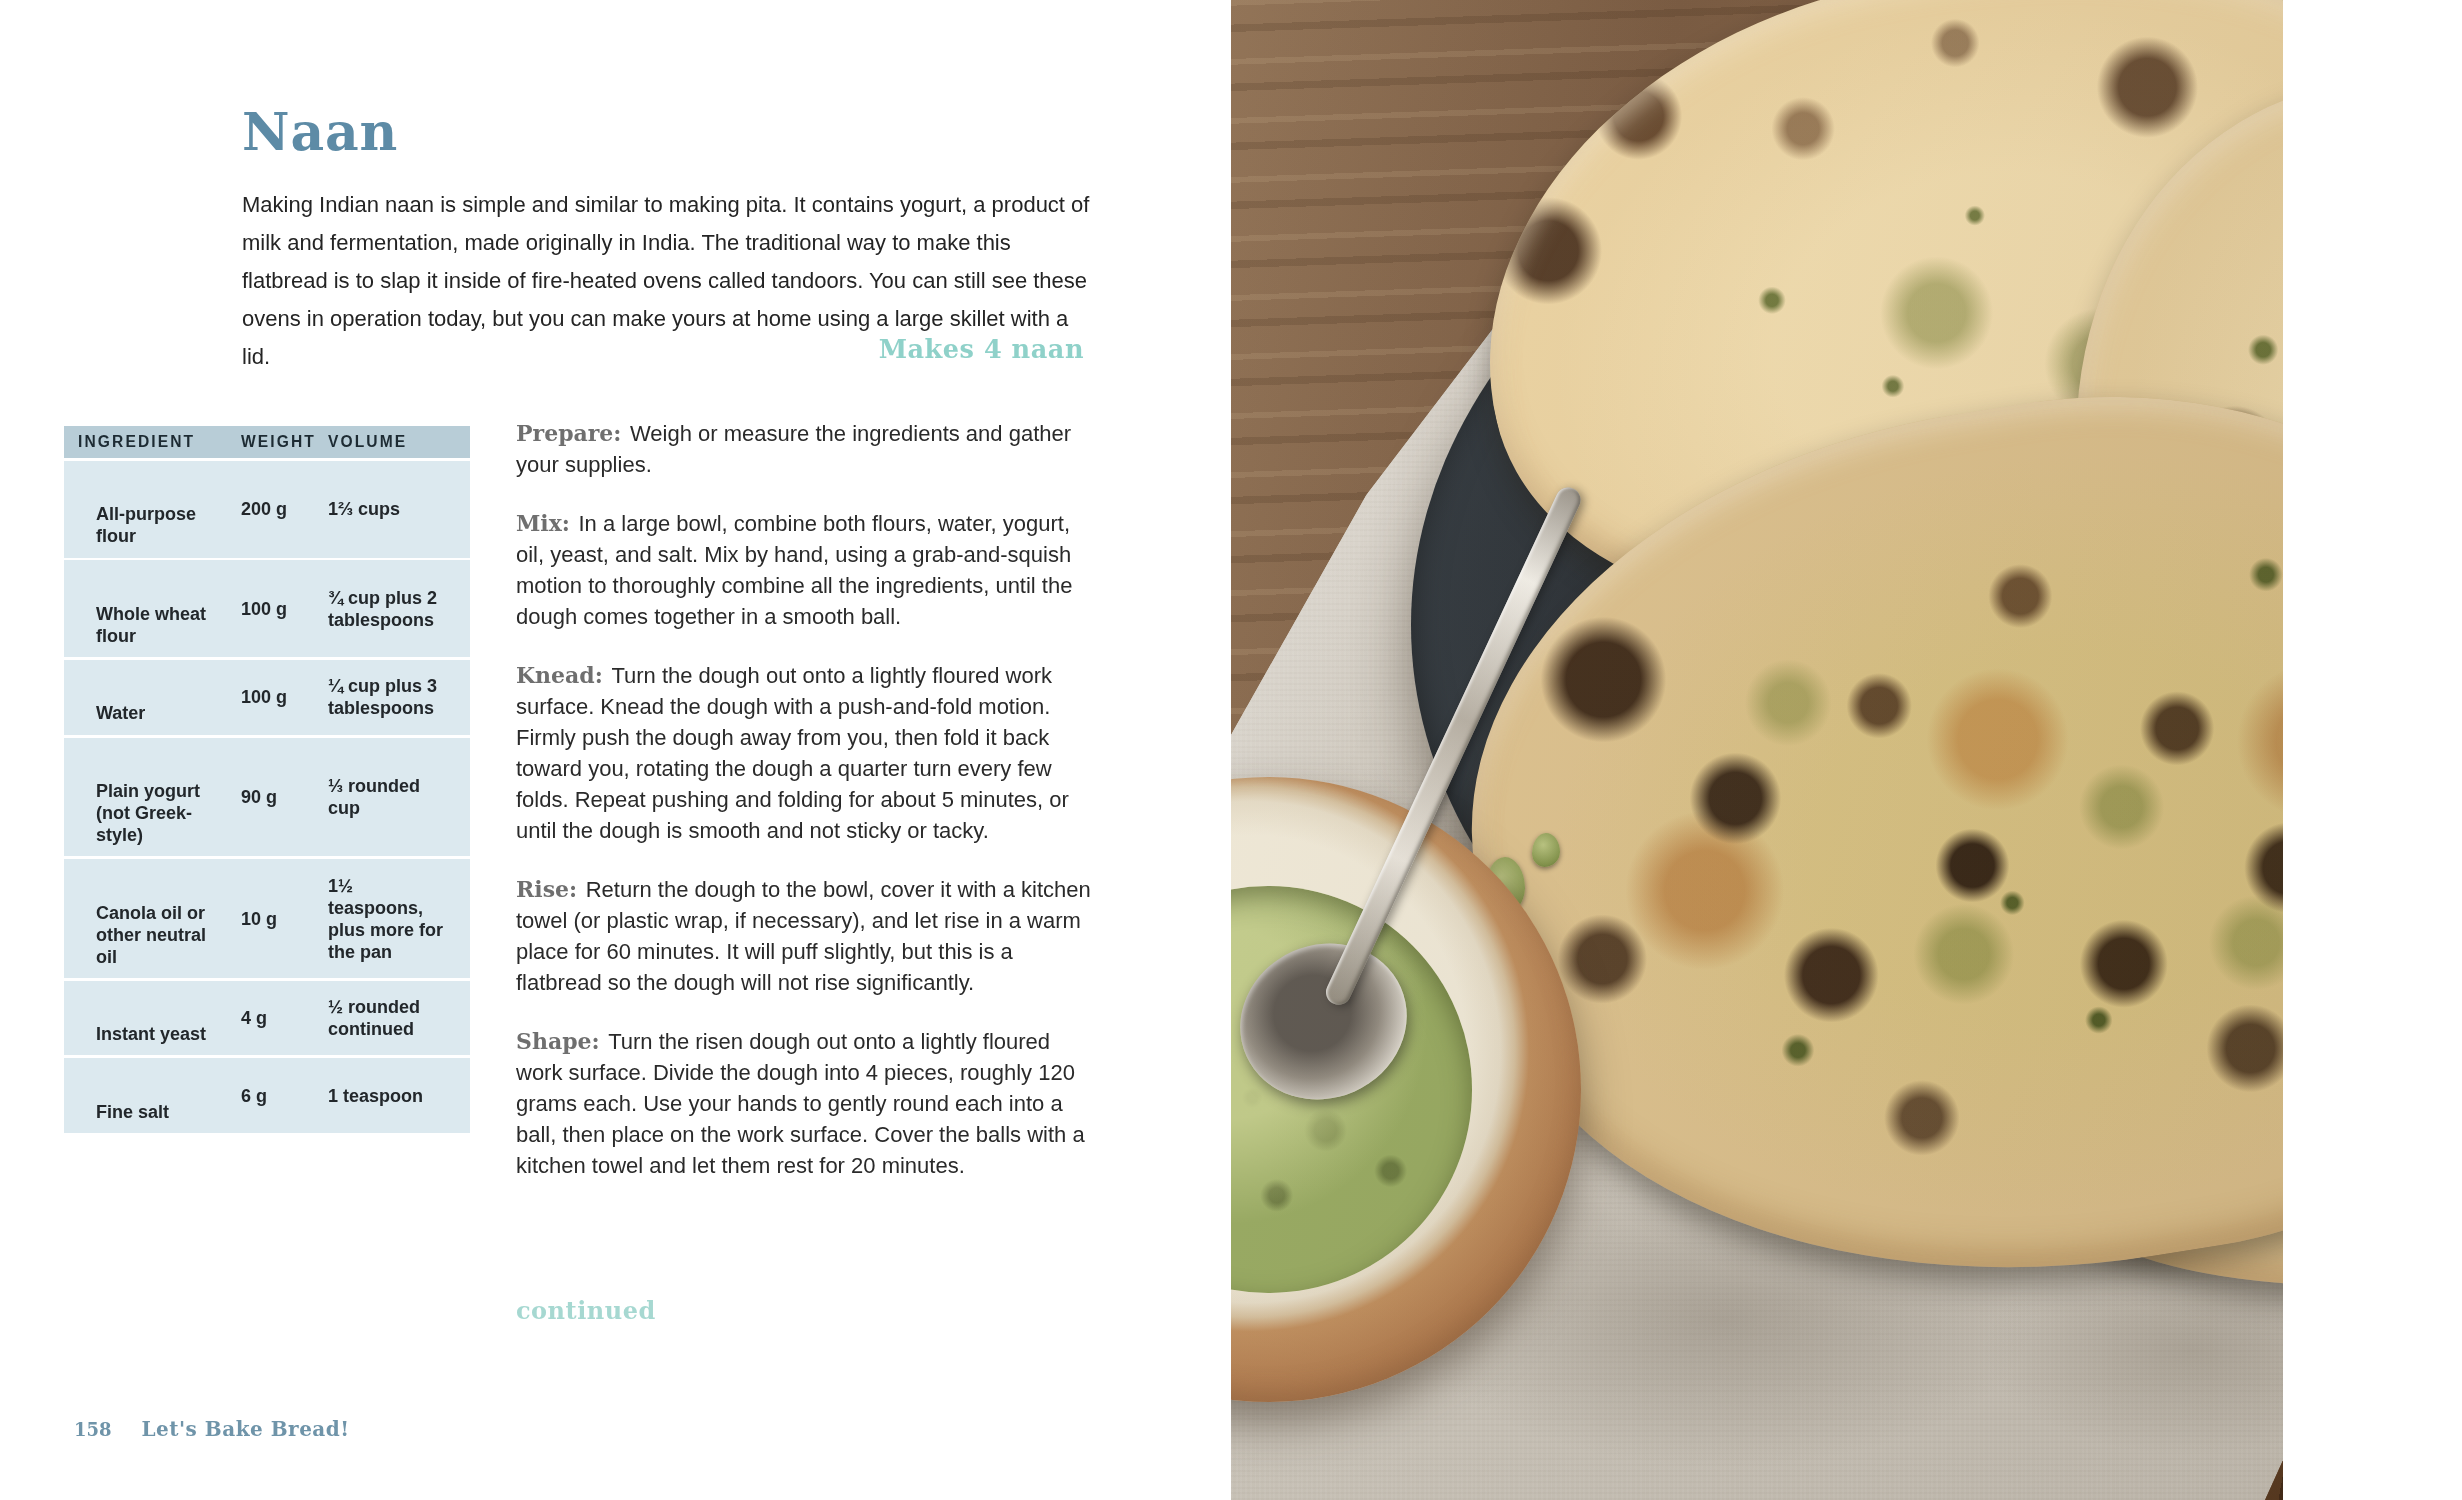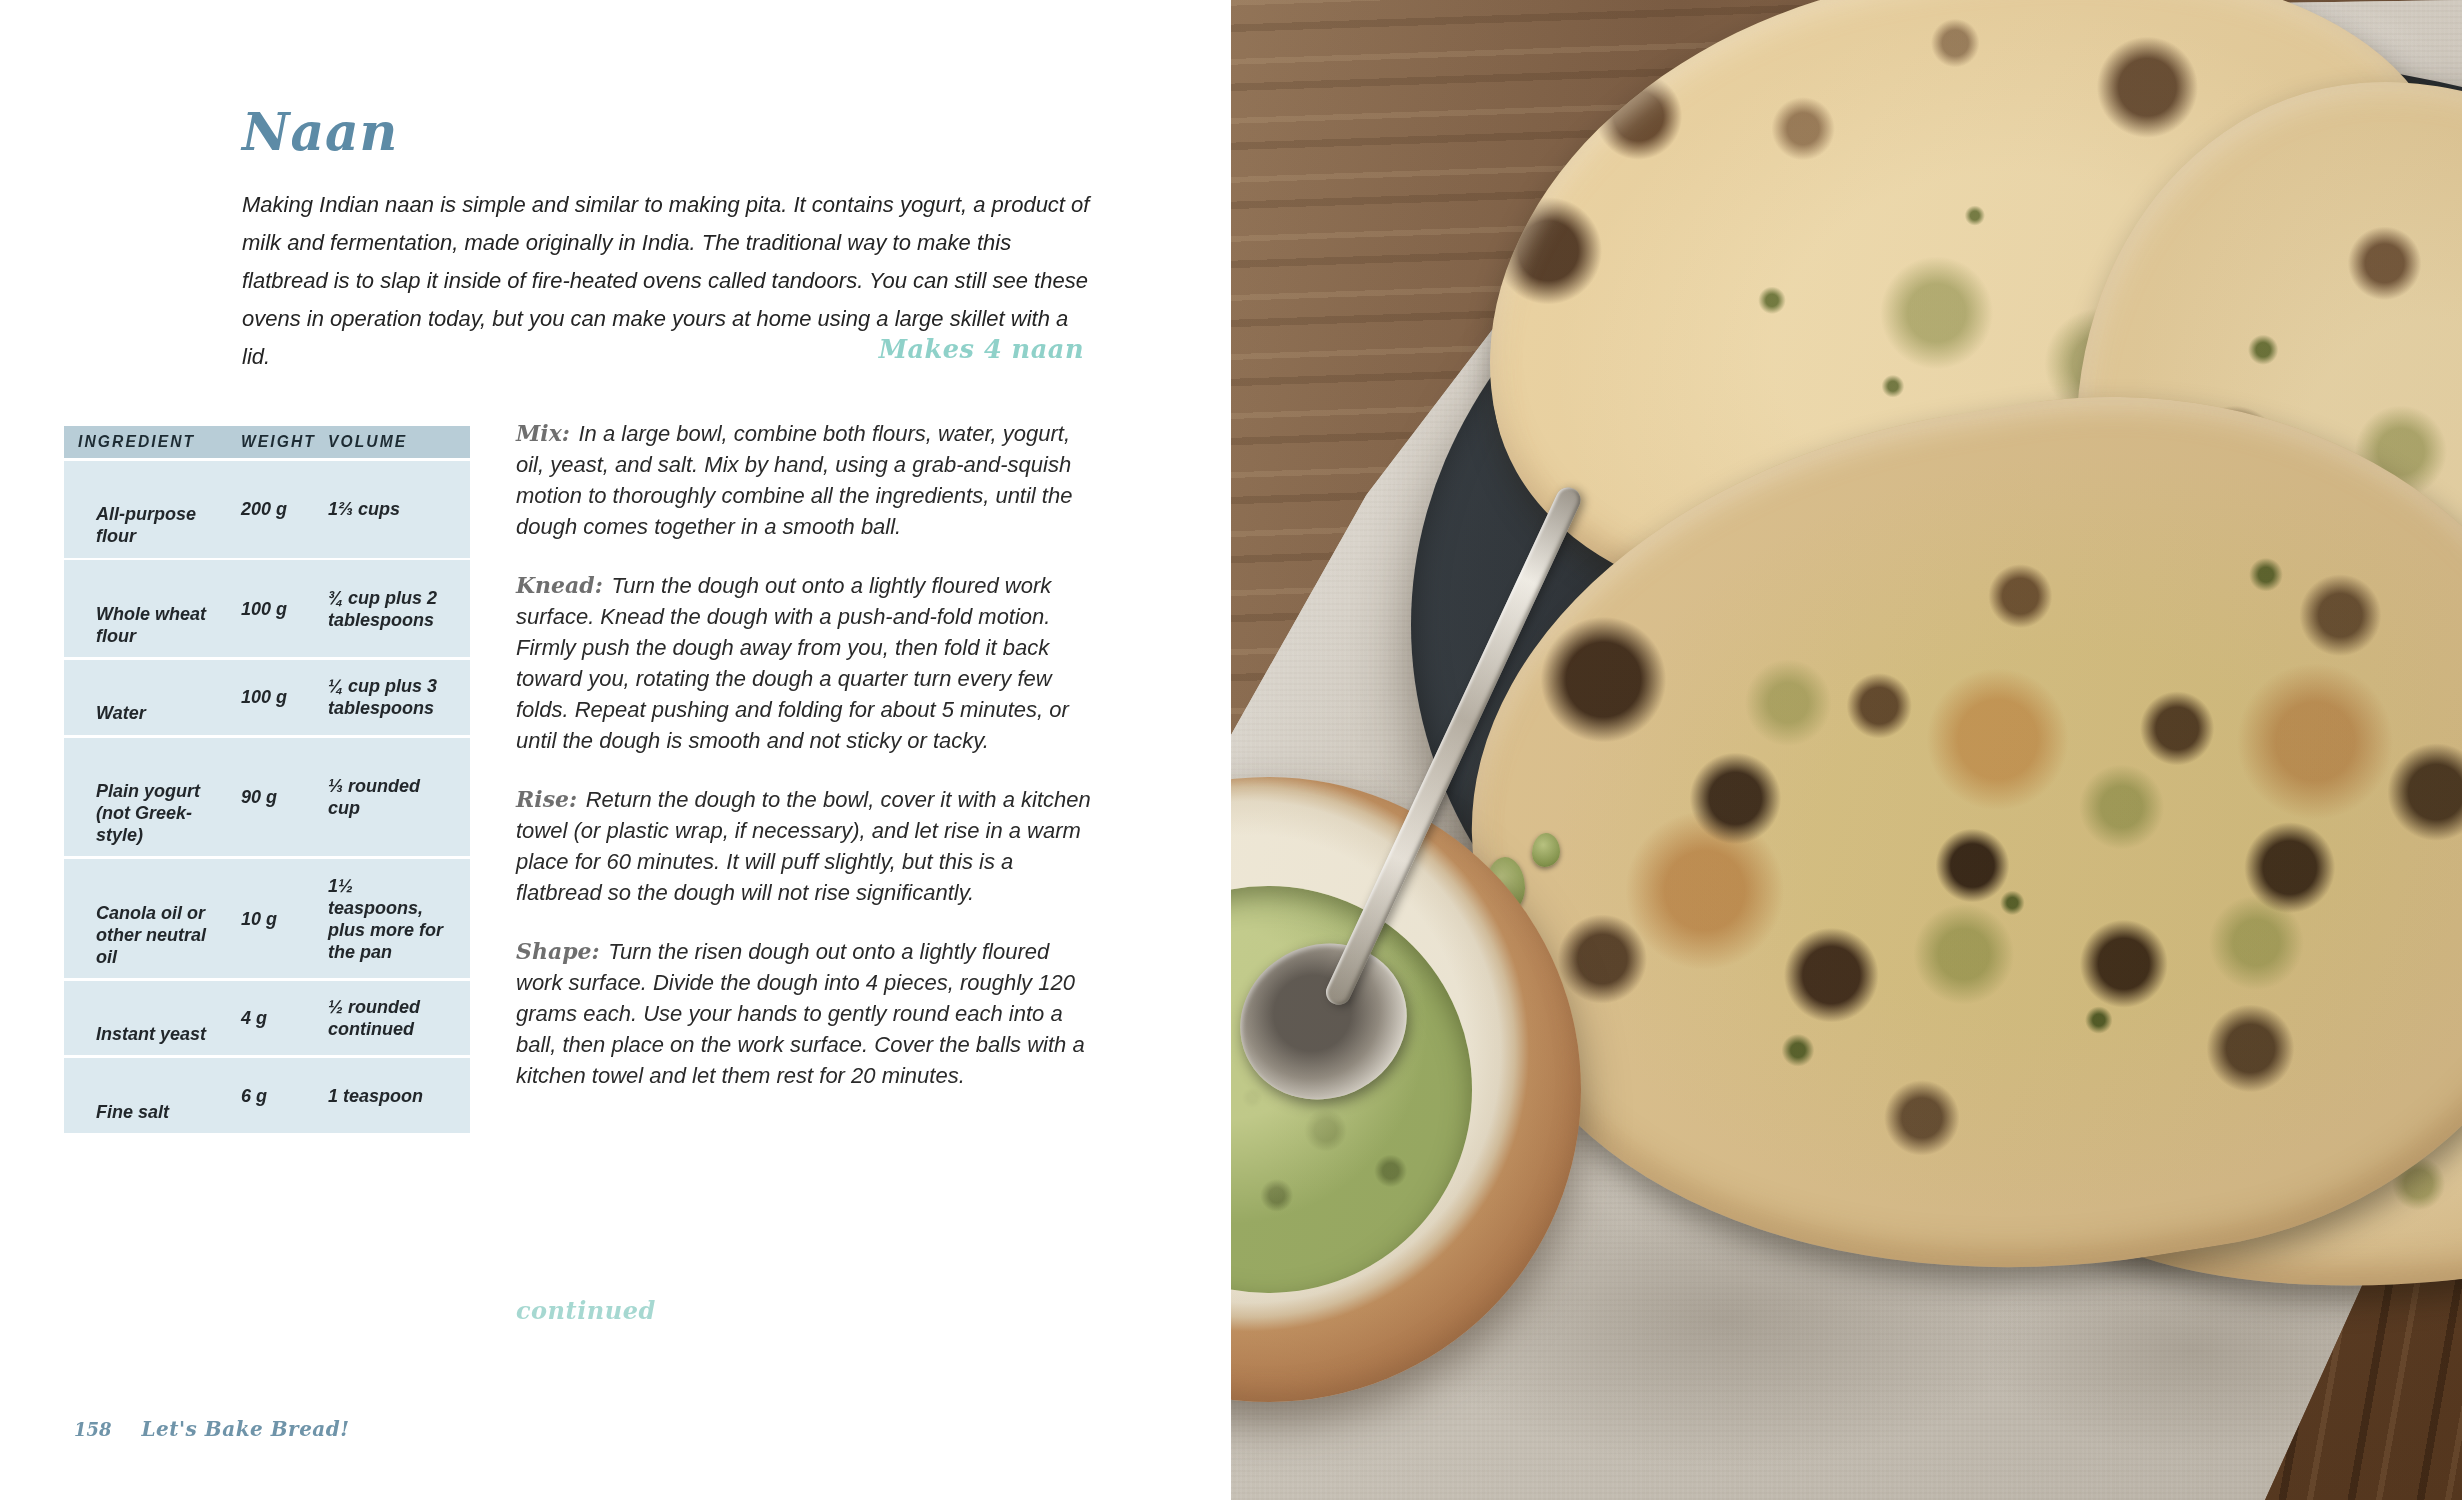--- a/index.html
+++ b/index.html
@@ -1,17 +1,17 @@
 <!DOCTYPE html>
 <html style="font-size:15px"><head>
 <meta charset="utf-8">
 <style>
   html,body{margin:0;padding:0;background:#ffffff;}
-  .spread{position:relative;width:2462px;height:1500px;background:#404040;overflow:hidden;
-          font-family:"Liberation Sans",sans-serif;font-style:italic;}
+  .spread{position:relative;width:2283px;height:1500px;background:#404040;overflow:hidden;
+          font-family:"Liberation Sans",sans-serif;}
 
   
   .page{position:absolute;left:0;top:0;width:1231px;height:1500px;background:#ffffff;}
 
   .page h1{position:absolute;left:242px;top:106px;margin:0;
            font-family:"DejaVu Serif",serif;font-weight:700;font-size:52px;line-height:1;
            color:#5d8ba6;letter-spacing:0.9px;}
 
   .intro{position:absolute;left:242px;top:186px;width:852px;margin:0;
          font-size:22px;line-height:38px;color:#242424;}
@@ -256,20 +256,21 @@
         <span class="c3">½ rounded continued</span>
       </div>
       <div class="trow">
         <span class="c1">Fine salt</span>
         <span class="c2">6 g</span>
         <span class="c3">1 teaspoon</span>
       </div>
     </div>
 
     <div class="steps">
+      <p class="step"><span class="slabel">Prepare:</span><span class="stext">Weigh or measure the ingredients and gather your supplies.</span></p>
       <p class="step"><span class="slabel">Mix:</span><span class="stext">In a large bowl, combine both flours, water, yogurt, oil, yeast, and salt. Mix by hand, using a grab-and-squish motion to thoroughly combine all the ingredients, until the dough comes together in a smooth ball.</span></p>
       <p class="step"><span class="slabel">Knead:</span><span class="stext">Turn the dough out onto a lightly floured work surface. Knead the dough with a push-and-fold motion. Firmly push the dough away from you, then fold it back toward you, rotating the dough a quarter turn every few folds. Repeat pushing and folding for about 5 minutes, or until the dough is smooth and not sticky or tacky.</span></p>
       <p class="step"><span class="slabel">Rise:</span><span class="stext">Return the dough to the bowl, cover it with a kitchen towel (or plastic wrap, if necessary), and let rise in a warm place for 60 minutes. It will puff slightly, but this is a flatbread so the dough will not rise significantly.</span></p>
       <p class="step"><span class="slabel">Shape:</span><span class="stext">Turn the risen dough out onto a lightly floured work surface. Divide the dough into 4 pieces, roughly 120 grams each. Use your hands to gently round each into a ball, then place on the work surface. Cover the balls with a kitchen towel and let them rest for 20 minutes.</span></p>
     </div>
 
     <div class="continued">continued</div>
 
     <footer>
       <span class="pagenum">158</span>

